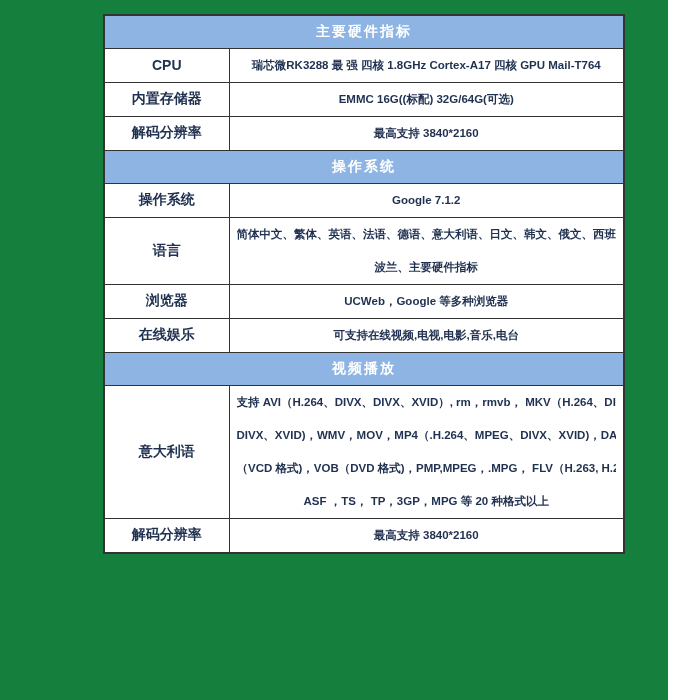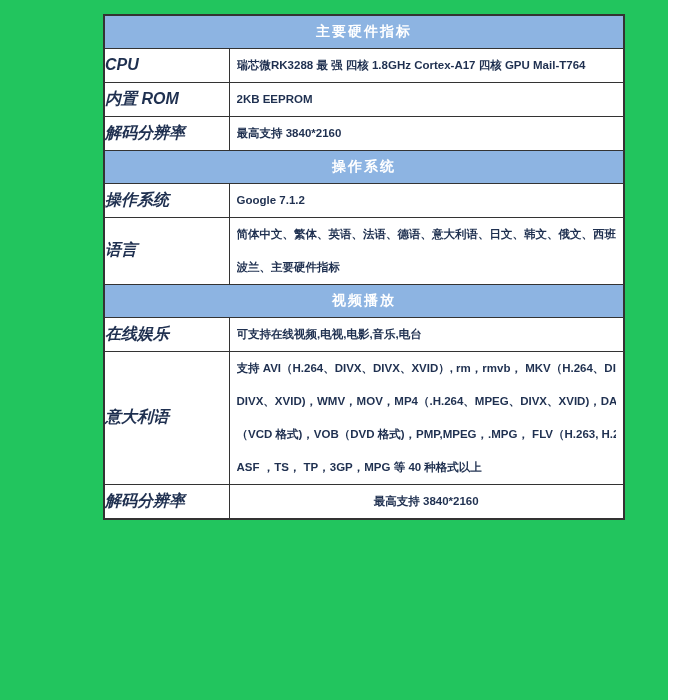--- a/index.html
+++ b/index.html
@@ -1,21 +1,21 @@
 <!DOCTYPE html>
 <html><head>
 <meta charset="utf-8">
 <style>
   * { margin: 0; padding: 0; box-sizing: border-box; }
   html, body { background: #ffffff; }
   .page {
     position: relative;
     width: 668px;
     height: 700px;
-    background: #22c55e;
+    background: #15803d;
     font-family: "Liberation Sans", "DejaVu Sans", sans-serif;
     overflow: hidden;
   }
   table.spec-table {
     position: absolute;
     left: 103px;
     top: 14px;
     width: 520px;
     border-collapse: collapse;
     table-layout: fixed;
@@ -28,36 +28,36 @@
     background: #8db4e2;
     color: #ffffff;
     text-align: center;
     font-size: 14px;
     font-weight: bold;
     height: 33px;
     letter-spacing: 2px;
     vertical-align: middle;
   }
   td.label-cell {
-    text-align: left;
+    text-align: center;
     vertical-align: middle;
-    font-size: 16px;
+    font-size: 14px;
     font-weight: bold;
     color: #1f3050;
     background: #ffffff;
-    font-style: italic;
   }
   td.value-cell {
     vertical-align: middle;
     font-size: 11.5px;
     font-weight: bold;
     color: #1f3050;
     padding: 0 7px;
     background: #ffffff;
     overflow: hidden;
+    text-align: center;
   }
   td.value-cell .value-line {
     line-height: 33px;
     white-space: nowrap;
     overflow: hidden;
   }
   td.value-cell.align-center { text-align: center; }
 </style>
 </head>
 <body>
@@ -72,23 +72,23 @@
         <tr>
           <td class="section-header-cell" colspan="2">主要硬件指标</td>
         </tr>
         <tr>
           <td class="label-cell">CPU</td>
           <td class="value-cell">
             <div class="value-line">瑞芯微RK3288 最 强 四核 1.8GHz  Cortex-A17  四核 GPU Mail-T764</div>
           </td>
         </tr>
         <tr>
-          <td class="label-cell">内置 ROM</td>
+          <td class="label-cell">内置存储器</td>
           <td class="value-cell">
-            <div class="value-line">2KB EEPROM</div>
+            <div class="value-line">EMMC 16G((标配)  32G/64G(可选)</div>
           </td>
         </tr>
         <tr>
           <td class="label-cell">解码分辨率</td>
           <td class="value-cell">
             <div class="value-line">最高支持 3840*2160</div>
           </td>
         </tr>
         <tr>
           <td class="section-header-cell" colspan="2">操作系统</td>
@@ -100,35 +100,41 @@
           </td>
         </tr>
         <tr>
           <td class="label-cell">语言</td>
           <td class="value-cell">
             <div class="value-line">简体中文、繁体、英语、法语、德语、意大利语、日文、韩文、俄文、西班牙、</div>
             <div class="value-line">波兰、主要硬件指标</div>
           </td>
         </tr>
         <tr>
-          <td class="section-header-cell" colspan="2">视频播放</td>
+          <td class="label-cell">浏览器</td>
+          <td class="value-cell">
+            <div class="value-line">UCWeb，Google 等多种浏览器</div>
+          </td>
         </tr>
         <tr>
           <td class="label-cell">在线娱乐</td>
           <td class="value-cell">
             <div class="value-line">可支持在线视频,电视,电影,音乐,电台</div>
           </td>
         </tr>
         <tr>
+          <td class="section-header-cell" colspan="2">视频播放</td>
+        </tr>
+        <tr>
           <td class="label-cell">意大利语</td>
           <td class="value-cell">
             <div class="value-line">支持 AVI（H.264、DIVX、DIVX、XVID）, rm，rmvb， MKV（H.264、DIVX、</div>
             <div class="value-line">DIVX、XVID)，WMV，MOV，MP4（.H.264、MPEG、DIVX、XVID)，DAT</div>
             <div class="value-line">（VCD 格式)，VOB（DVD 格式)，PMP,MPEG，.MPG， FLV（H.263, H.264)，</div>
-            <div class="value-line">ASF ，TS， TP，3GP，MPG 等 40 种格式以上</div>
+            <div class="value-line">ASF ，TS， TP，3GP，MPG 等 20 种格式以上</div>
           </td>
         </tr>
         <tr>
           <td class="label-cell">解码分辨率</td>
           <td class="value-cell align-center">
             <div class="value-line">最高支持 3840*2160</div>
           </td>
         </tr>
       </tbody>
   </table>

